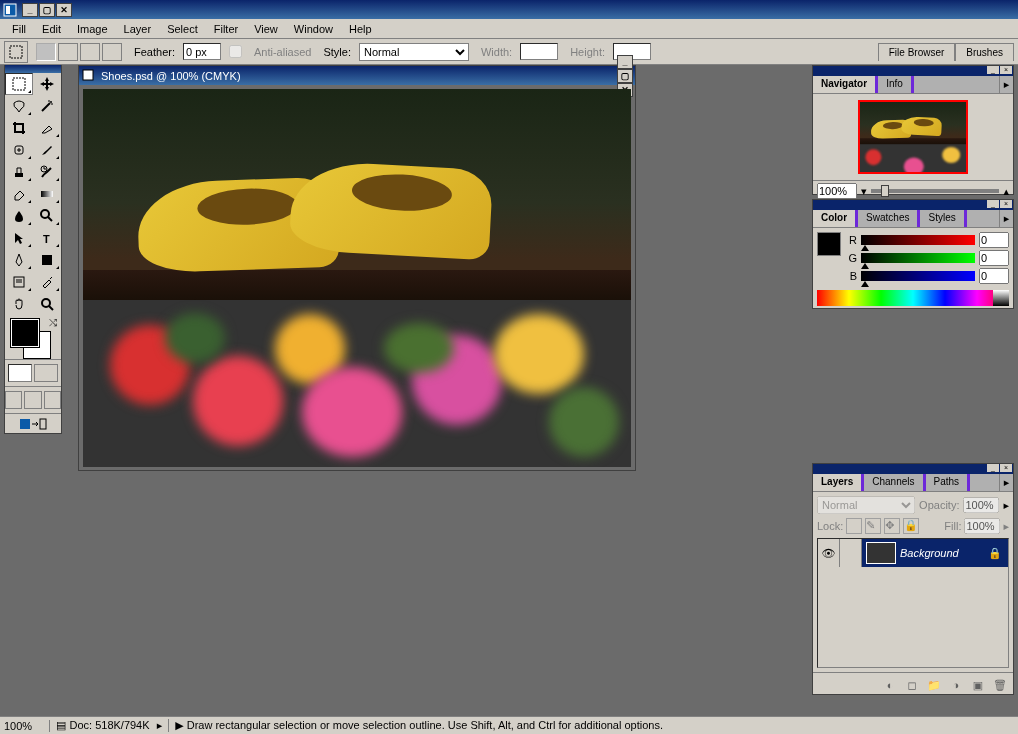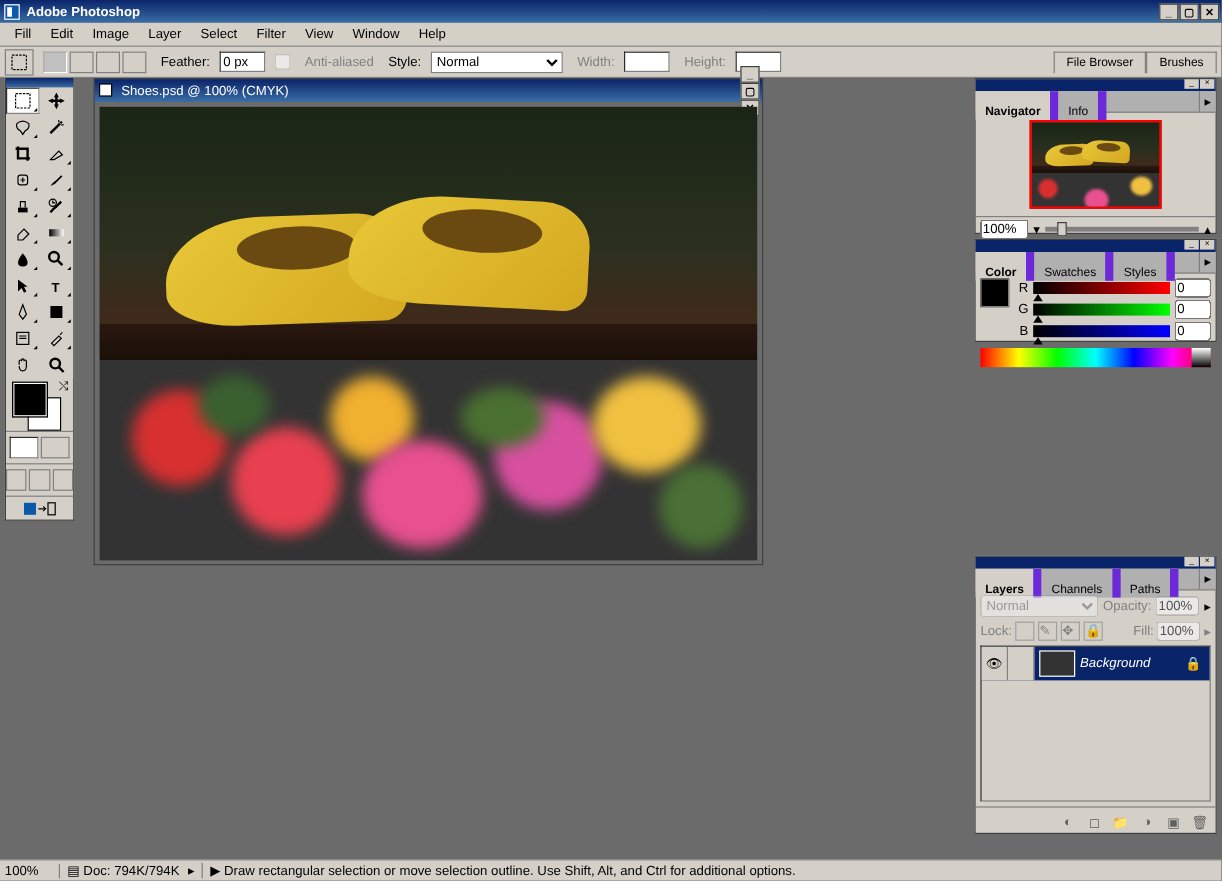--- a/index.html
+++ b/index.html
@@ -62,33 +62,33 @@
 .shoe2 { top: 20%; left: 38%; width: 200px; height: 90px; transform: rotate(3deg); }
 .shoe-hole { position: absolute; top: 10%; left: 30%; width: 50%; height: 40%; background: #6a4a10; border-radius: 50%; }
 .flowers { position: absolute; bottom: 0; left: 0; right: 0; height: 55%; }
 .flower { position: absolute; border-radius: 50%; filter: blur(6px); }
 
 
 .panel { position: absolute; background: #d4d0c8; border: 1px solid #404040; }
 .panel-title { height: 10px; background: #0a246a; display: flex; justify-content: flex-end; gap: 1px; padding: 0 1px; }
 .panel-title .pbtn { width: 12px; height: 8px; background: #d4d0c8; font-size: 7px; text-align: center; line-height: 8px; }
 .panel-tabs { display: flex; height: 18px; background: #b0b0b0; border-bottom: 1px solid #808080; }
-.ptab { padding: 12px 8px; font-size: 10px; background: #b0b0b0; border-right: 7px solid #6d28d9; }
+.ptab { padding: 2px 8px; font-size: 10px; background: #b0b0b0; border-right: 3px solid #6d28d9; }
 .ptab.active { background: #d4d0c8; font-weight: bold; }
 .panel-menu { margin-left: auto; width: 14px; display: flex; align-items: center; justify-content: center; border-left: 1px solid #808080; }
 
 .nav-panel { top: 0; right: 4px; width: 202px; height: 130px; }
 .nav-thumb { margin: 6px auto; width: 110px; height: 74px; border: 2px solid #ff0000; background: #333; position: relative; overflow: hidden; }
 .nav-thumb .mini { transform: scale(0.2); transform-origin: top left; width: 548px; height: 378px; }
 .nav-zoom { display: flex; align-items: center; padding: 2px 4px; gap: 4px; border-top: 1px solid #808080; }
 .nav-zoom input { width: 40px; height: 16px; }
 .nav-slider { flex: 1; height: 4px; background: #808080; position: relative; }
 .nav-slider .thumb { position: absolute; top: -4px; left: 10px; width: 8px; height: 12px; background: #d4d0c8; border: 1px solid #404040; }
 
-.color-panel { top: 134px; right: 4px; width: 202px; height: 86px; }
+.color-panel { top: 134px; right: 4px; width: 202px; height: 110px; }
 .color-body { padding: 4px; }
 .color-row { display: flex; align-items: center; gap: 4px; margin-bottom: 2px; }
 .color-row .ch { width: 12px; text-align: right; }
 .color-row .slider { flex: 1; height: 10px; position: relative; }
 .color-row .slider.r { background: linear-gradient(to right, #000, #f00); }
 .color-row .slider.g { background: linear-gradient(to right, #000, #0f0); }
 .color-row .slider.b { background: linear-gradient(to right, #000, #00f); }
 .color-row .slider .tri { position: absolute; left: 0; bottom: -6px; width: 0; height: 0; border-left: 4px solid transparent; border-right: 4px solid transparent; border-bottom: 6px solid #000; }
 .color-row input { width: 30px; height: 16px; }
 .color-fg { width: 24px; height: 24px; background: #000; border: 1px solid #808080; margin-right: 4px; }
@@ -126,21 +126,20 @@
 </head>
 <body>
 
 <div class="titlebar">
   <span class="app-icon">
     <svg width="14" height="14">
         <rect x="1" y="1" width="12" height="12" fill="#0a5aa8" stroke="#fff"></rect>
         <rect x="3" y="3" width="4" height="8" fill="#fff"></rect>
       </svg>
   </span>
-  <span class="title">Adobe Photoshop</span>
   <div class="win-controls">
     <div class="win-btn">_</div>
     <div class="win-btn">▢</div>
     <div class="win-btn">✕</div>
   </div>
 </div>
 
 <div class="menubar">
   <span class="menu-item">Fill</span>
   <span class="menu-item">Edit</span>
@@ -520,20 +519,20 @@
       <div class="lb-btn">🗑</div>
     </div>
   </div>
 
 </div>
 
 <div class="statusbar">
   <div class="zoom">100%</div>
   <div class="doc">
     <span>▤</span>
-    <span>Doc: 794K/794K</span>
+    <span>Doc: 518K/794K</span>
     <span class="tri">▸</span>
   </div>
   <div class="hint">
     <span>▶</span>
     <span>Draw rectangular selection or move selection outline.  Use Shift, Alt, and Ctrl for additional options.</span>
   </div>
 </div>
 
 </body></html>

